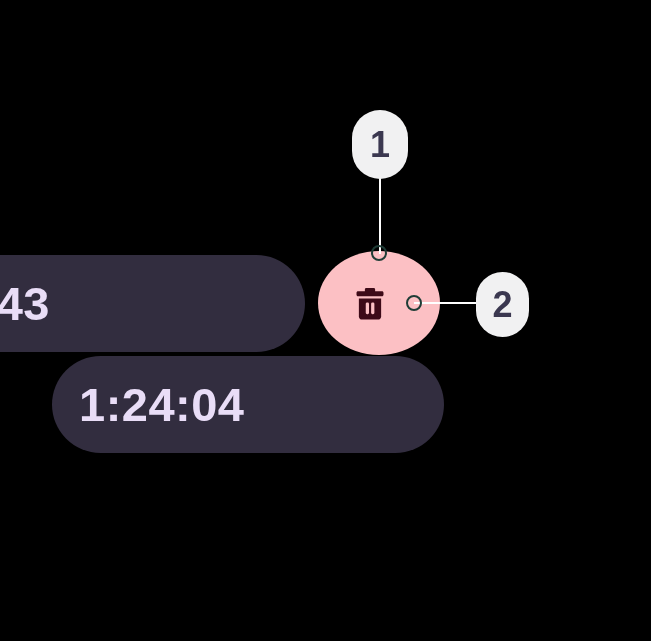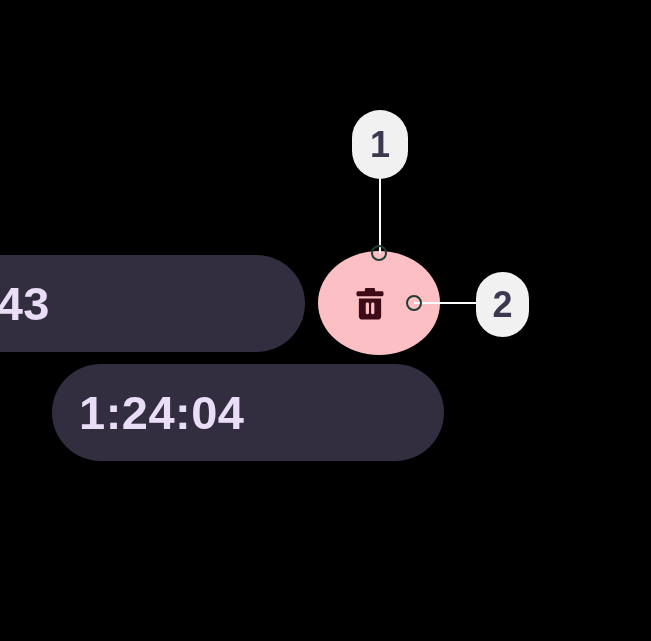--- a/index.html
+++ b/index.html
@@ -41,21 +41,21 @@
     padding-left: 0;
     justify-content: flex-end;
     padding-right: 255px;
   }
   #pill-count .pill-label {
     font-size: 47px;
   }
 
   #pill-duration {
     left: 52px;
-    top: 364px;
+    top: 356px;
     width: 392px;
     height: 97px;
     padding-left: 27px;
   }
   #pill-duration .pill-label {
     font-size: 47px;
   }
 
   
   #action-circle {

